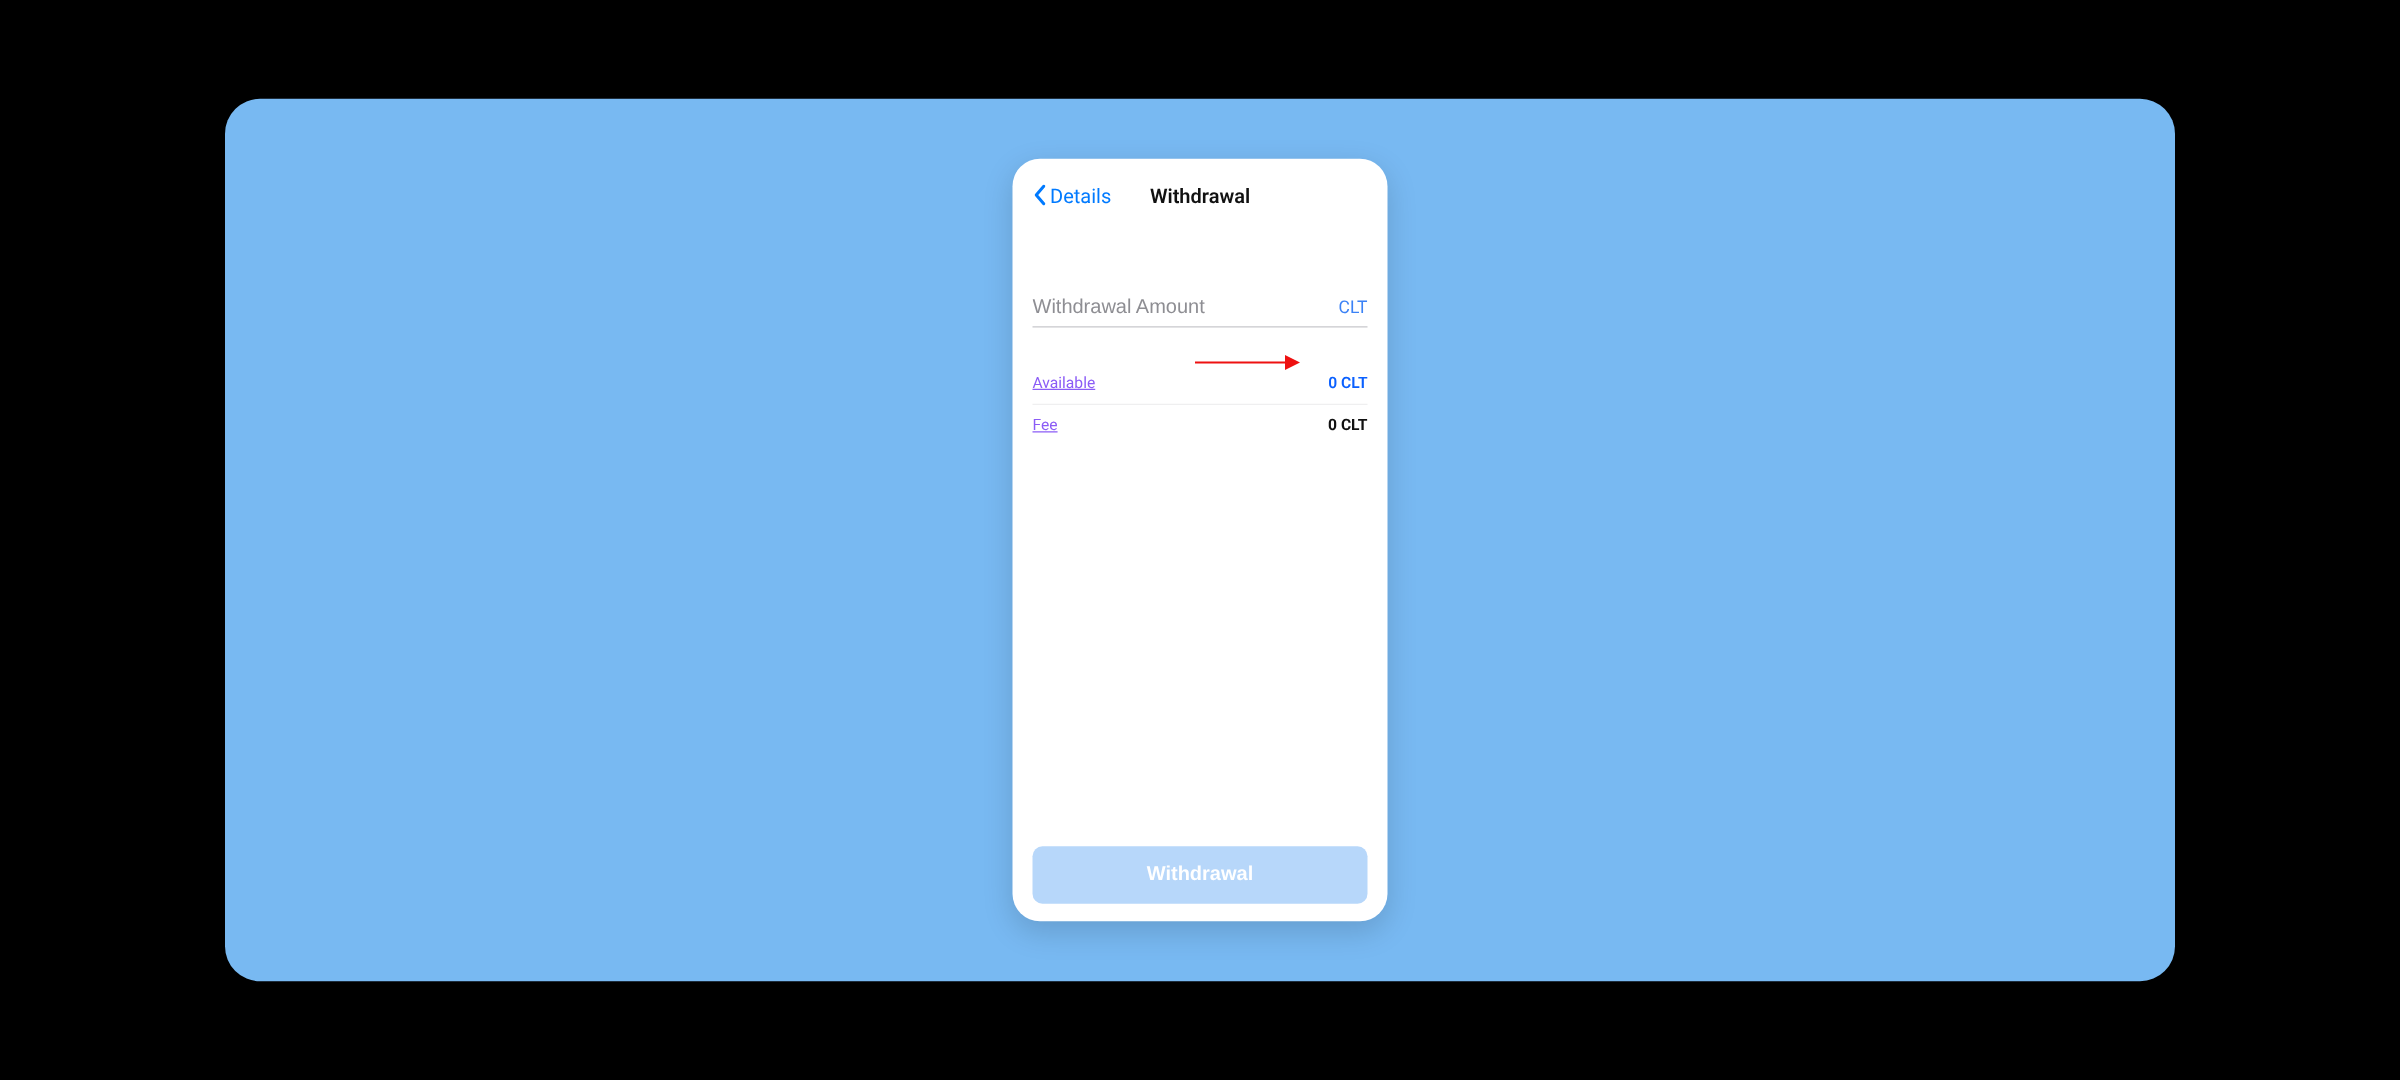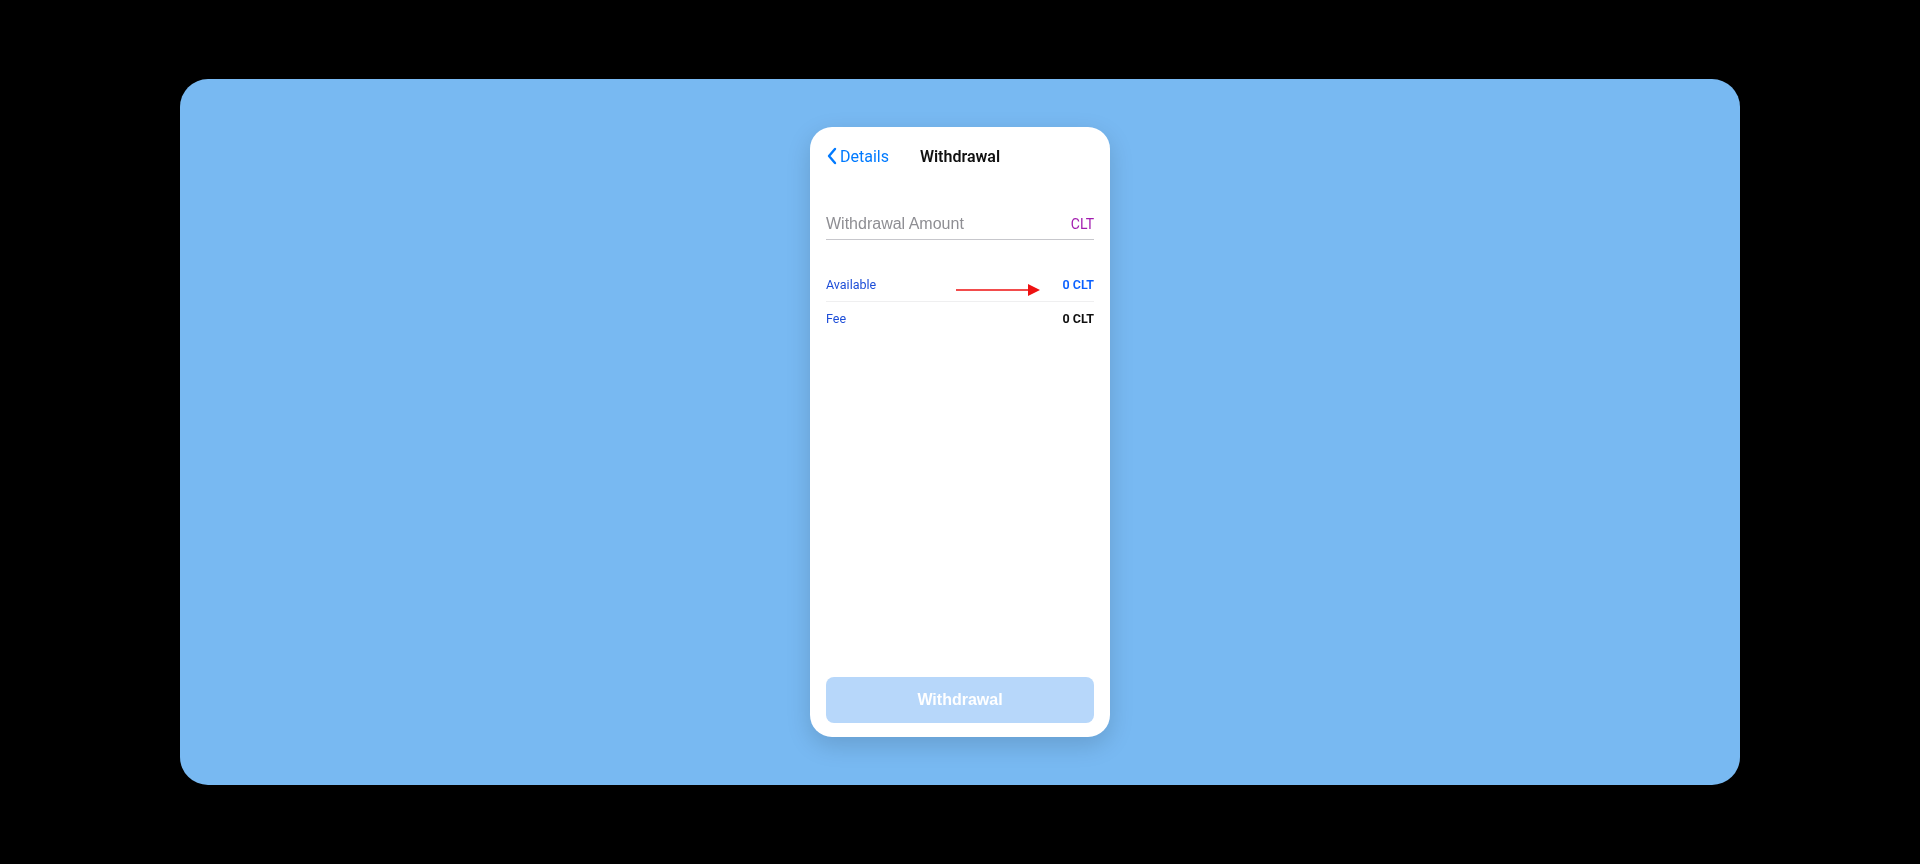--- a/index.html
+++ b/index.html
@@ -51,59 +51,59 @@
   .back svg { margin-right: 2px; }
   .title {
     position: absolute;
     left: 50%;
     transform: translateX(-50%);
     font-size: 16px;
     font-weight: 600;
     color: #111;
   }
   .field {
-    margin-top: 44px;
+    margin-top: 66px;
     border-bottom: 1px solid #c7c7cc;
     display: flex;
     align-items: center;
     justify-content: space-between;
     padding-bottom: 6px;
   }
   .field + .field { margin-top: 50px; }
   .field input {
     border: none;
     outline: none;
     font-size: 16px;
     color: #111;
     flex: 1;
     background: transparent;
   }
   .field input::placeholder { color: #8e8e93; }
   .field .suffix {
     font-size: 14px;
-    color: #a21caf;
+    color: #3b82f6;
     margin-left: 6px;
   }
   .field .icons {
     display: flex;
     align-items: center;
     gap: 12px;
   }
   .field .icons svg { cursor: pointer; }
   .info-list { margin-top: 28px; }
   .info-row {
     display: flex;
     justify-content: space-between;
     align-items: center;
     padding: 9px 0;
     border-bottom: 1px solid #efeff0;
     font-size: 12.5px;
   }
   .info-row:last-child { border-bottom: none; }
-  .info-row .label { color: #1d4ed8; }
+  .info-row .label { color: #8b5cf6; text-decoration: underline; }
   .info-row .value.blue { color: #0a60ff; font-weight: 600; }
   .info-row .value.black { color: #111; font-weight: 700; }
   .cta {
     margin-top: auto;
     width: 100%;
     height: 46px;
     background: #b7d7fa;
     border: none;
     border-radius: 8px;
     color: #ffffff;

